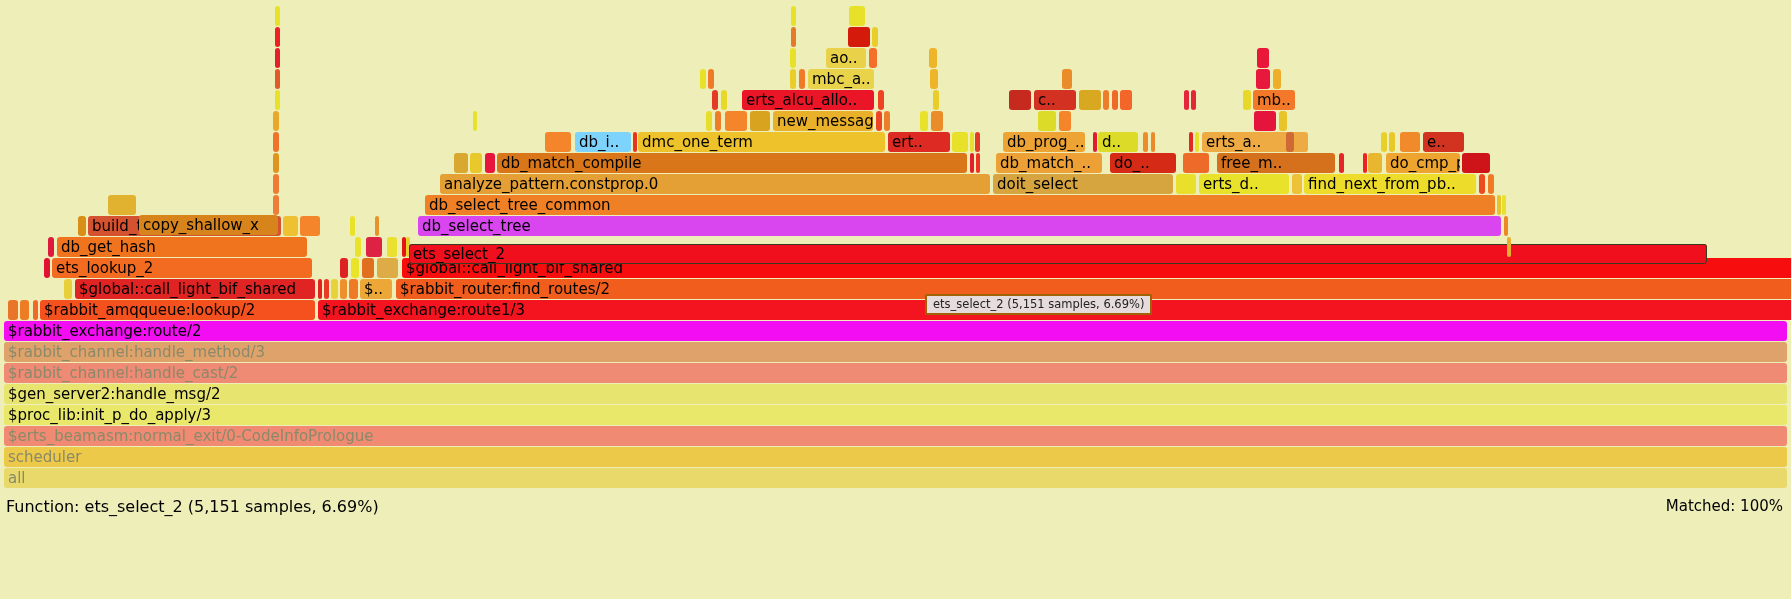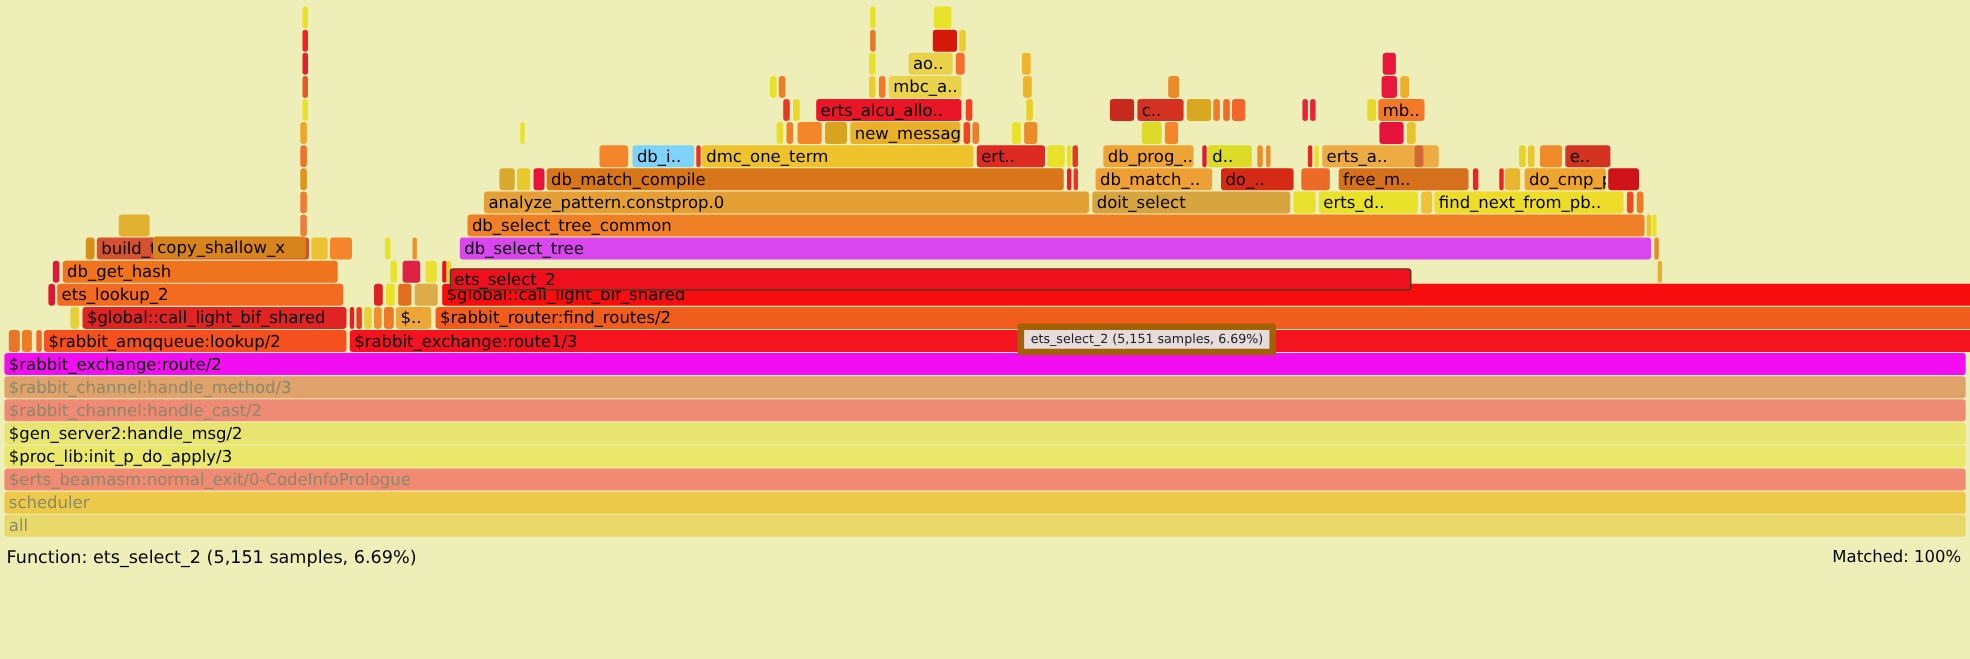--- a/index.html
+++ b/index.html
@@ -22,21 +22,21 @@
     line-height:20px;
     color:#000;
     padding-left:4px;
     cursor:pointer;
   }
   .frame.faded{color:#8a8a6a;}
   .frame.sel{outline:1px solid #3a3a20;outline-offset:-1px;}
   #tooltip{
     position:absolute;
     background:#e6dcdc;
-    border:6px solid #a16207;
+    border:2px solid #a16207;
     color:#222;
     font-size:11.5px;
     line-height:15px;
     padding:1px 6px;
     border-radius:2px;
     white-space:nowrap;
     z-index:50;
   }
   #statusbar{
     position:absolute;left:0;top:489px;width:1791px;height:110px;
@@ -84,21 +84,21 @@
     <div class="frame" style="left: 362px; top: 258px; width: 12px; background: rgb(224, 112, 32);"></div>
     <div class="frame" style="left: 377px; top: 258px; width: 21px; background: rgb(221, 172, 70);"></div>
     <div class="frame" style="left: 402px; top: 258px; width: 1403px; background: rgb(247, 13, 13);">$global::call_light_bif_shared</div>
     <div class="frame" style="left: 48px; top: 237px; width: 6px; background: rgb(221, 26, 59);"></div>
     <div class="frame" style="left: 57px; top: 237px; width: 250px; background: rgb(240, 115, 30);">db_get_hash</div>
     <div class="frame" style="left: 355px; top: 237px; width: 6px; background: rgb(232, 227, 42);"></div>
     <div class="frame" style="left: 366px; top: 237px; width: 16px; background: rgb(221, 34, 68);"></div>
     <div class="frame" style="left: 387px; top: 237px; width: 10px; background: rgb(233, 224, 48);"></div>
     <div class="frame" style="left: 402px; top: 237px; width: 3px; background: rgb(226, 22, 22);"></div>
     <div class="frame" style="left: 406px; top: 237px; width: 1px; background: rgb(232, 208, 42);"></div>
-    <div class="frame sel" style="left: 409px; top: 244px; width: 874px; background: rgb(240, 16, 29);">ets_select_2</div>
+    <div class="frame sel" style="left: 409px; top: 244px; width: 1298px; background: rgb(240, 16, 29);">ets_select_2</div>
     <div class="frame" style="left: 1507px; top: 237px; width: 4px; background: rgb(232, 176, 48);"></div>
     <div class="frame" style="left: 78px; top: 216px; width: 8px; background: rgb(216, 143, 23);"></div>
     <div class="frame" style="left: 88px; top: 216px; width: 193px; background: rgb(212, 82, 47);">build_term_list</div>
     <div class="frame" style="left: 283px; top: 216px; width: 15px; background: rgb(238, 193, 50);"></div>
     <div class="frame" style="left: 300px; top: 216px; width: 20px; background: rgb(244, 133, 42);"></div>
     <div class="frame" style="left: 350px; top: 216px; width: 5px; background: rgb(232, 227, 42);"></div>
     <div class="frame" style="left: 375px; top: 216px; width: 4px; background: rgb(232, 146, 42);"></div>
     <div class="frame" style="left: 418px; top: 216px; width: 1083px; background: #d946ef;">db_select_tree</div>
     <div class="frame" style="left: 1504px; top: 216px; width: 4px; background: rgb(236, 136, 38);"></div>
     <div class="frame" style="left: 108px; top: 195px; width: 28px; background: rgb(225, 178, 48);"></div>

